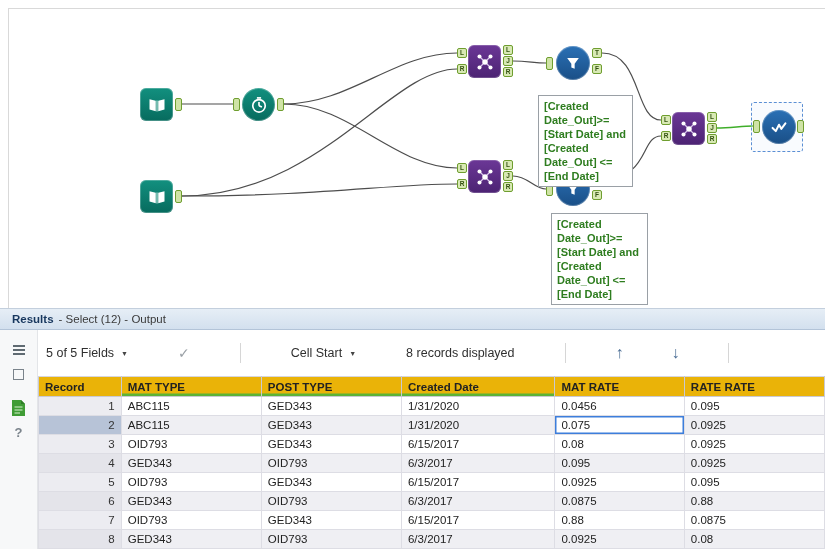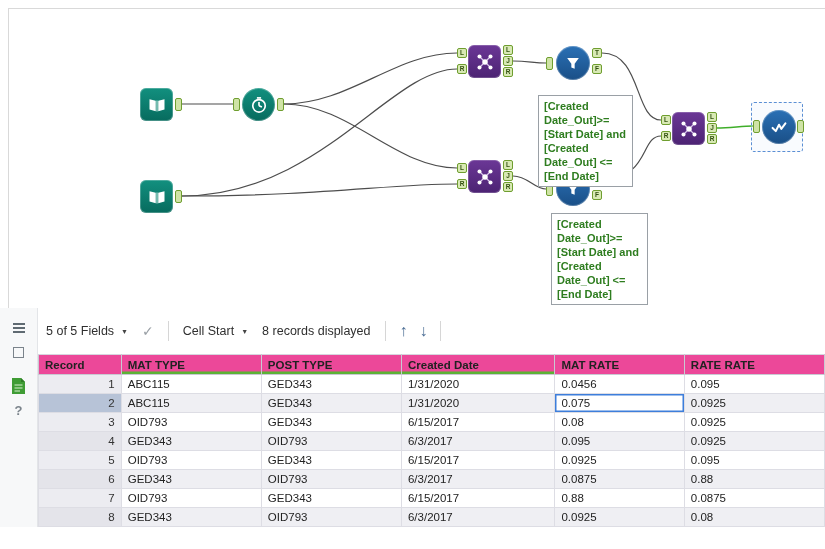--- a/index.html
+++ b/index.html
@@ -38,29 +38,29 @@
   .results-body { display:flex; height:219px; }
   .results-sidebar { width:38px; background:#f7f8f9; border-right:1px solid #e3e5e8; display:flex; flex-direction:column; align-items:center; padding-top:10px; }
   .sb-icon { width:20px; height:20px; display:flex; align-items:center; justify-content:center; margin-bottom:4px; cursor:default; }
   .hamburger { display:flex; flex-direction:column; gap:2.5px; }
   .hamburger i { display:block; width:12px; height:1.6px; background:#5f6a72; }
   .square-glyph { width:11px; height:11px; border:1.6px solid #7a838b; }
   .help-glyph { font-size:13px; font-weight:bold; color:#7a838b; }
   .sb-gap { height:10px; }
 
   .results-content { flex:1; display:flex; flex-direction:column; }
-  .results-toolbar { height:46px; display:flex; align-items:center; padding-left:8px; font-size:12.5px; color:#2f2f2f; background:#fff; }
+  .results-toolbar { height:46px; display:flex; align-items:center; padding-left:8px; font-size:12.5px; color:#2f2f2f; background:#fff;gap:36px; }
   .tb-item { display:flex; align-items:center; margin-right:14px; cursor:default; }
   .caret { font-size:7px; color:#444; margin-left:7px; }
   .tb-sep { width:1px; height:20px; background:#d6d6d6; margin-right:14px; }
   .tb-check { color:#9aa0a6; font-size:14px; margin-right:14px; }
   .tb-arrow { color:#4d6f96; font-size:16px; margin-right:12px; line-height:1; }
 
   table.grid { border-collapse:collapse; table-layout:fixed; font-size:11.5px; color:#222; }
-  table.grid th { height:20px; background:#ec4899; border:1px solid #c9c9d2; border-top:1px solid #d6d6de;
+  table.grid th { height:20px; background:#eab308; border:1px solid #c9c9d2; border-top:1px solid #d6d6de;
                   font-weight:bold; text-align:left; padding:0 6px; overflow:hidden; white-space:nowrap; }
   table.grid th.underlined { box-shadow: inset 0 -2.5px 0 #5cb335; }
   table.grid td { height:19px; border:1px solid #dddde4; padding:0 6px; overflow:hidden; white-space:nowrap; background:#fff; }
   table.grid tr.alt td { background:#efeff3; }
   table.grid td.record { background:#ececf1; text-align:right; color:#333; }
   table.grid tr.alt td.record { background:#e4e4ea; }
   table.grid td.selected-record { background:#b7c3d7 !important; }
   table.grid td.selected-cell { background:#fff !important; box-shadow: inset 0 0 0 1.5px #3d7edb; margin-left: 19px; }
 </style>
 </head>
@@ -234,20 +234,24 @@
     <div class="anchor" style="left:753px;top:120px"></div>
     <div class="tool-body rd blue" style="left:762px;top:110px;width:34px;height:34px">
       <svg width="22" height="22" viewBox="0 0 24 24">
         <path d="M5 13 L8.5 16.5 L12 9.5 L14.5 14 L19 8" stroke="#fff" stroke-width="2.2" fill="none" stroke-linecap="round" stroke-linejoin="round"></path>
       </svg>
     </div>
     <div class="anchor" style="left:797px;top:120px"></div>
   </div>
 
   <div id="results">
+    <div class="results-header">
+      <span class="results-title">Results</span>
+      <span class="results-subtitle">- Select (12) - Output</span>
+    </div>
 
     <div class="results-body">
       <div class="results-sidebar">
         <div class="sb-icon">
             <span class="hamburger">
               <i></i>
               <i></i>
               <i></i>
             </span>
           </div>

